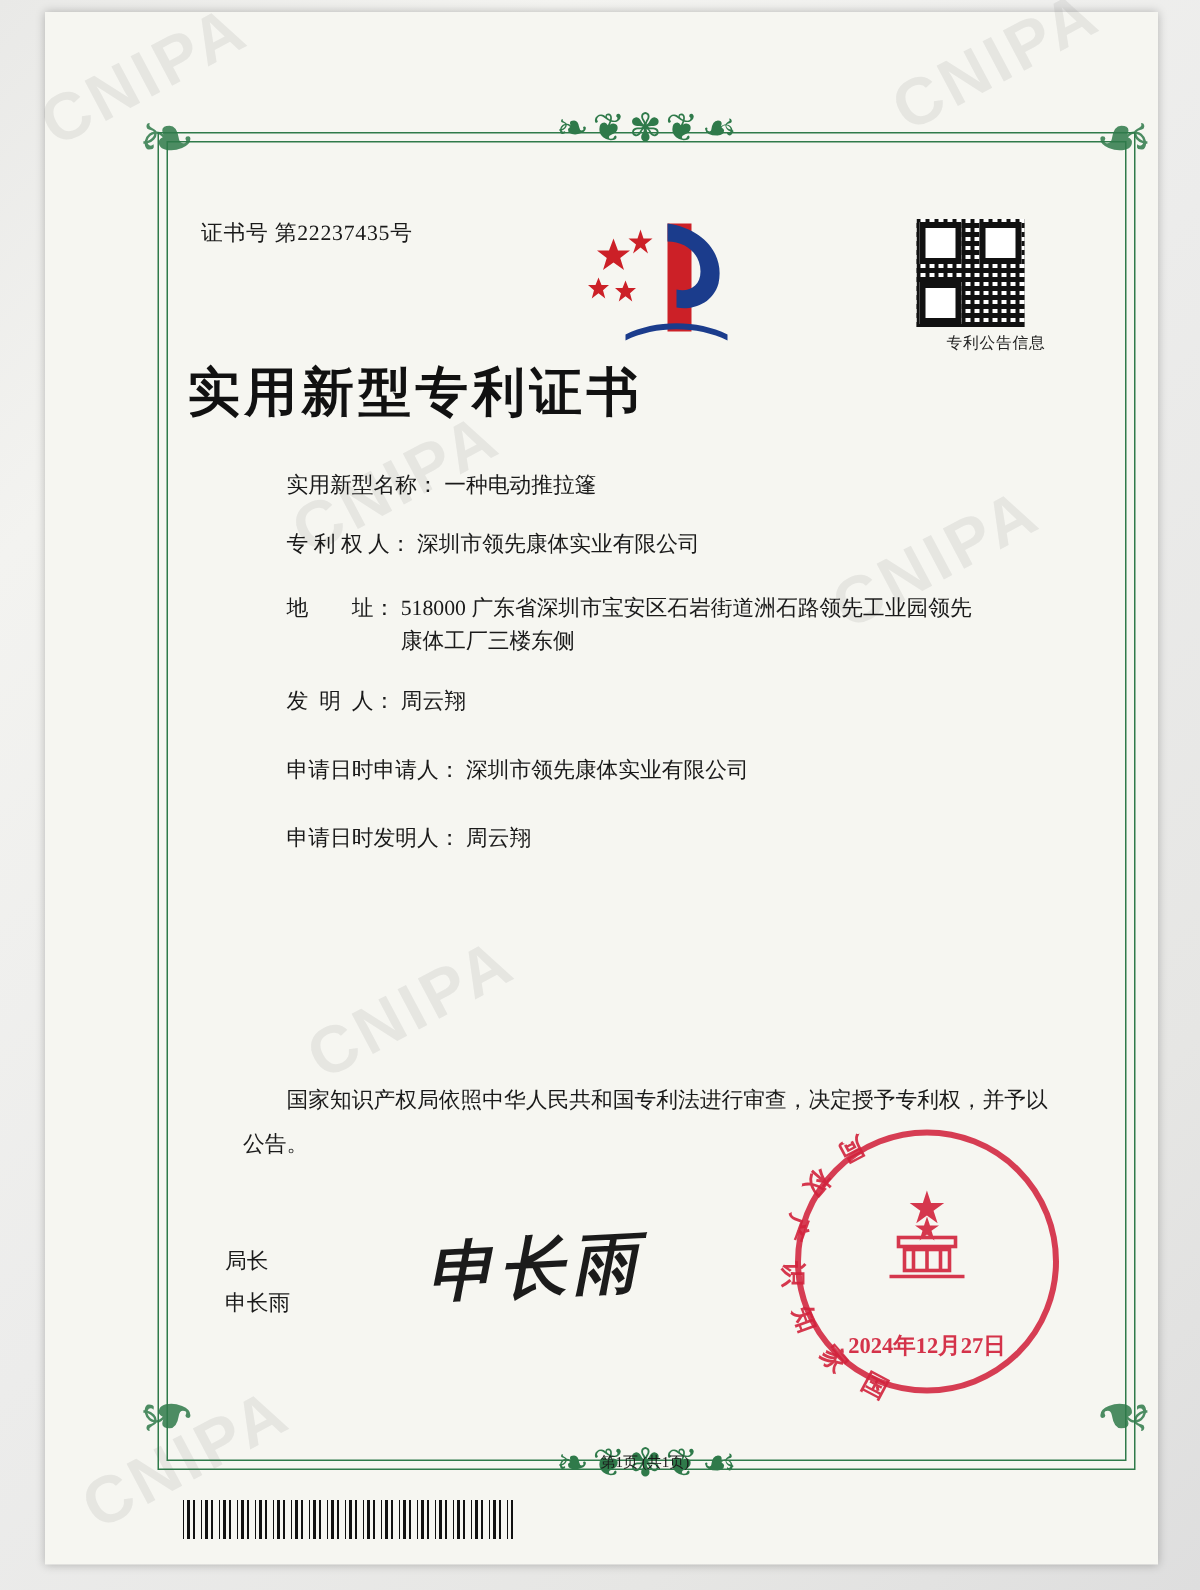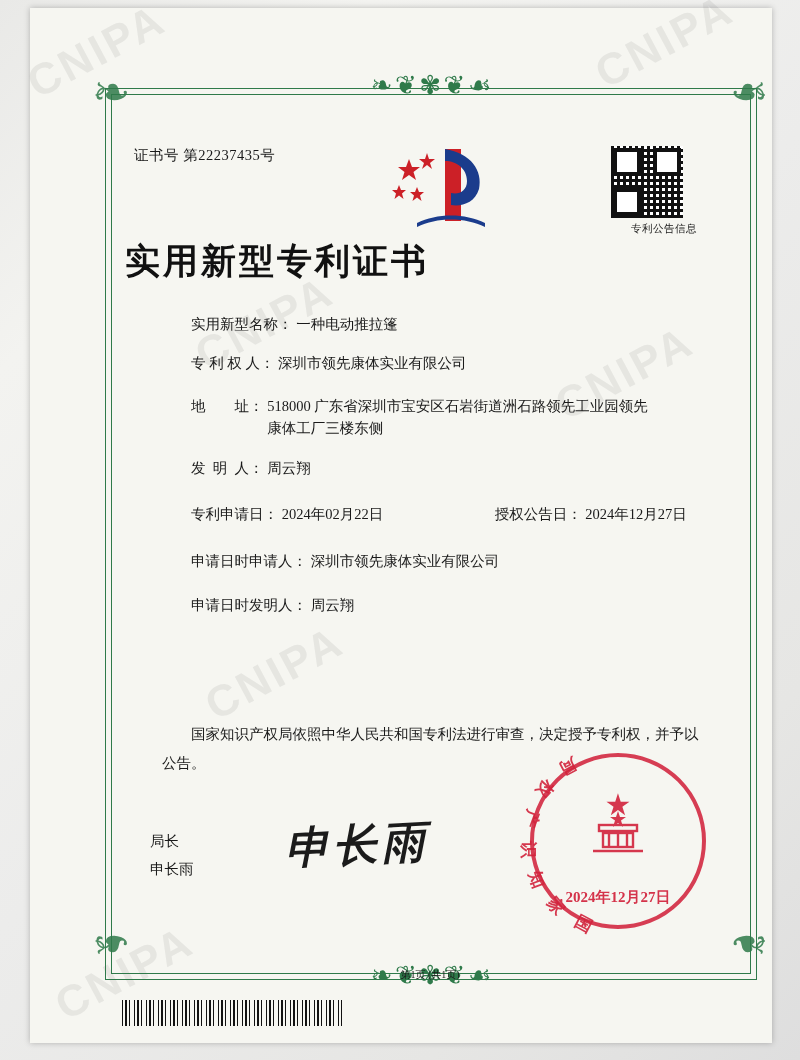--- a/index.html
+++ b/index.html
@@ -394,30 +394,20 @@
           <span class="lbl">地        址：</span>
           <span class="addr-wrap val">518000 广东省深圳市宝安区石岩街道洲石路领先工业园领先康体工厂三楼东侧</span>
         </div>
 
         <div class="row" style="margin-bottom:24px;">
           <span class="lbl">发  明  人：</span>
           <span class="val">周云翔</span>
         </div>
 
 
-        <div class="row row-2col" style="margin-bottom:24px;">
-          <span class="col-left">
-            <span class="lbl">专利申请日：</span>
-            <span class="val">2024年02月22日</span>
-          </span>
-          <span class="col-right">
-            <span class="lbl">授权公告日：</span>
-            <span class="val">2024年12月27日</span>
-          </span>
-        </div>
 
         <div class="row" style="margin-bottom:22px;">
           <span class="lbl">申请日时申请人：</span>
           <span class="val">深圳市领先康体实业有限公司</span>
         </div>
 
         <div class="row">
           <span class="lbl">申请日时发明人：</span>
           <span class="val">周云翔</span>
         </div>

